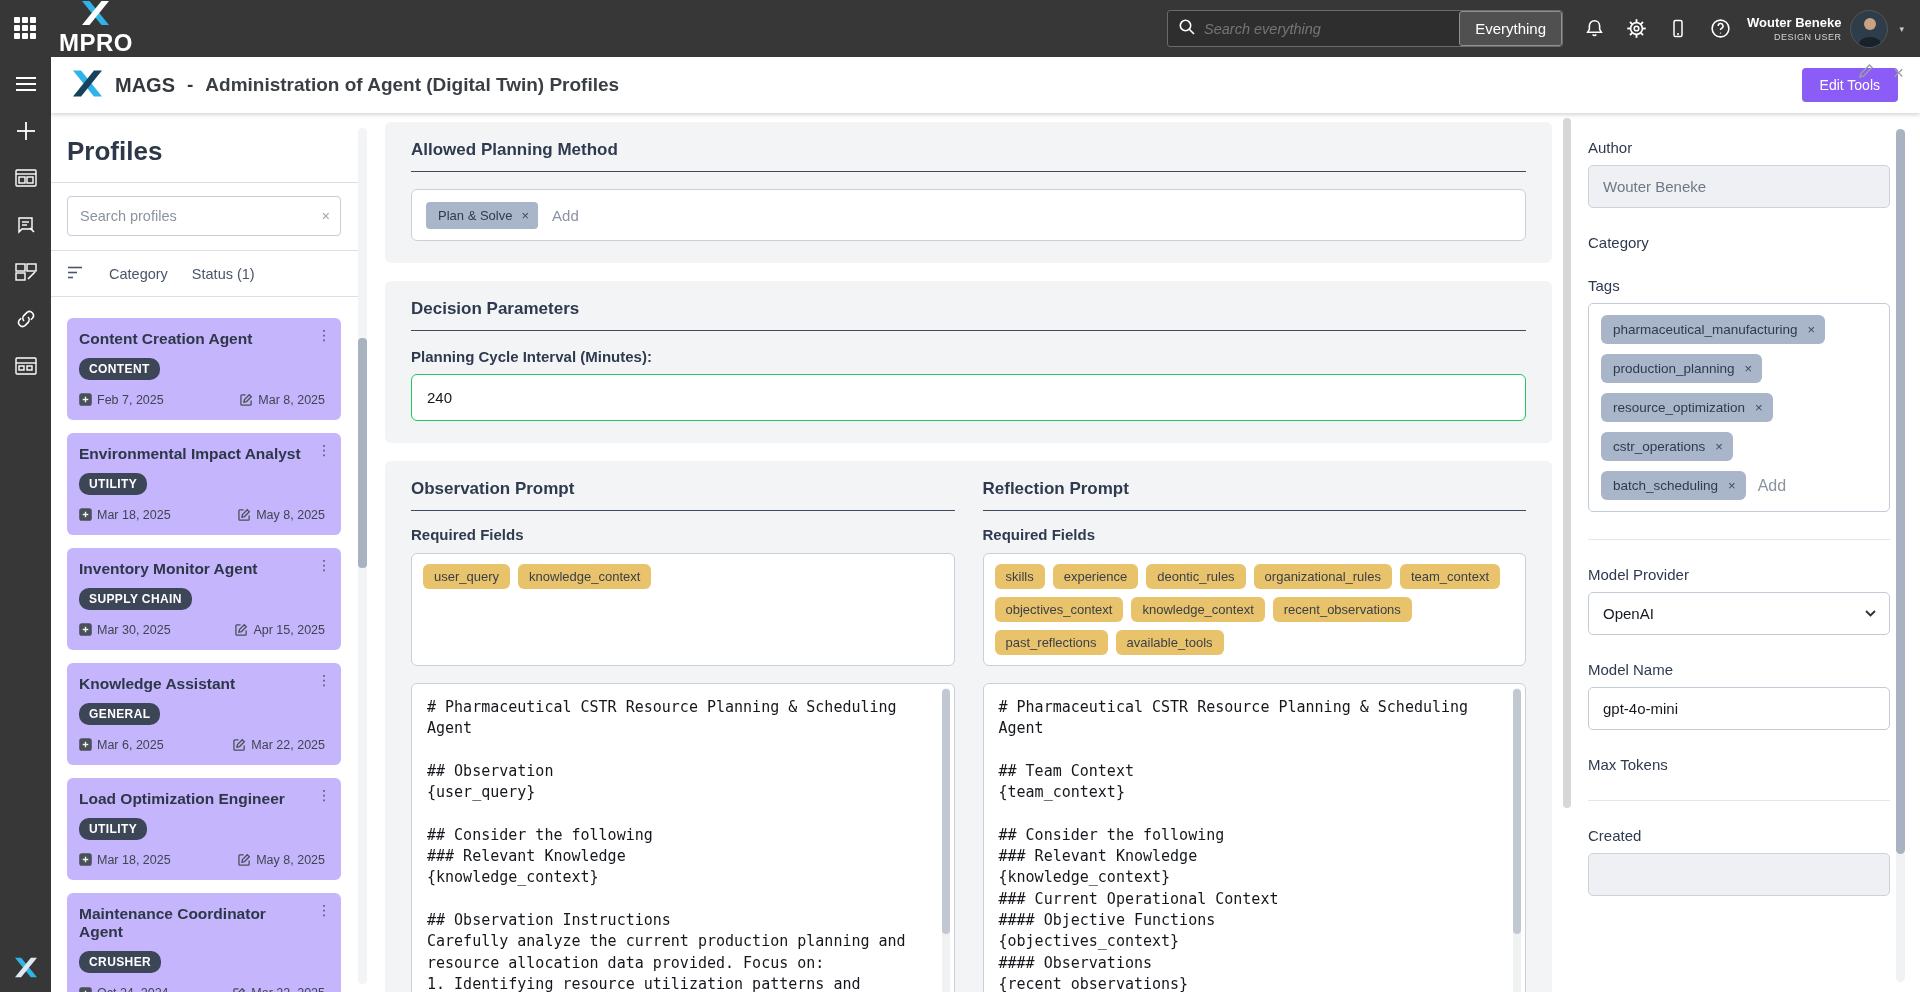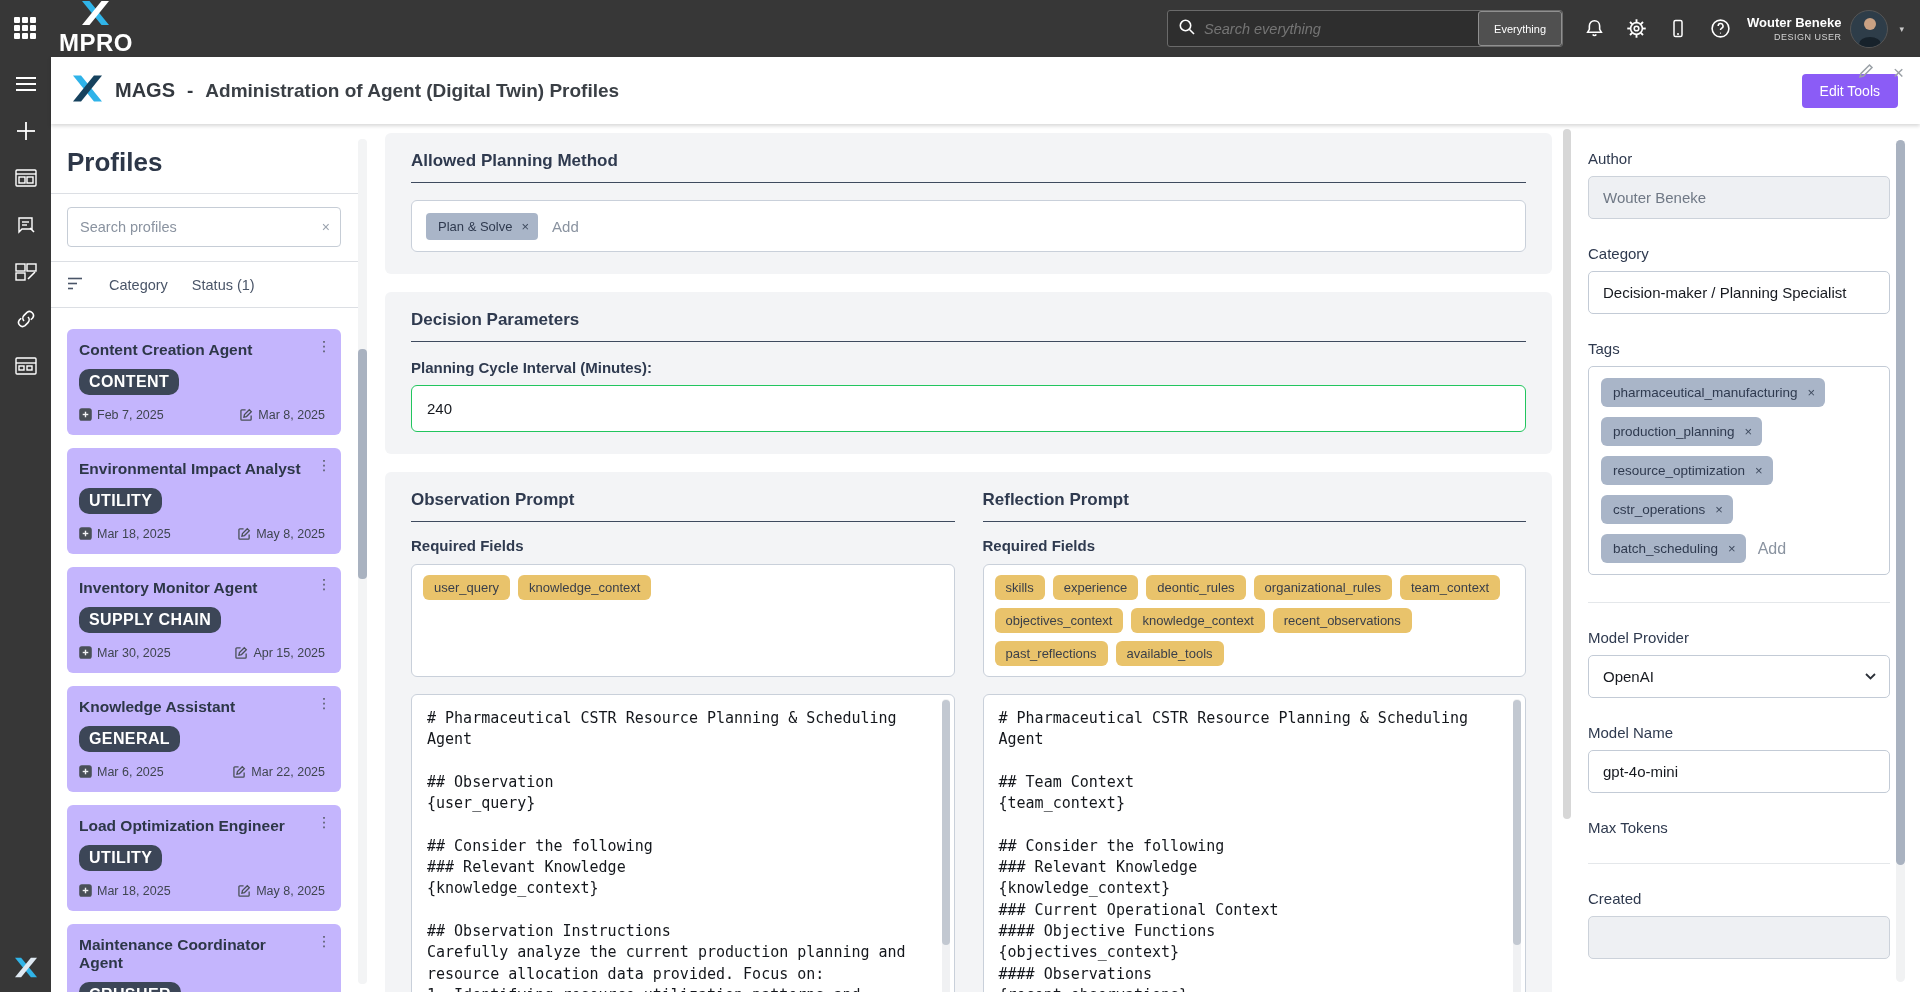--- a/index.html
+++ b/index.html
@@ -10,40 +10,40 @@
   
   .topbar { height:57px; background:#373737; display:flex; align-items:center; padding:0 16px 0 14px; flex-shrink:0; }
   .apps-icon { width:24px; height:24px; display:grid; grid-template-columns:repeat(3,6px); grid-template-rows:repeat(3,6px); gap:2px; cursor:pointer; }
   .apps-icon i { background:#fff; border-radius:1px; }
   .brand { display:flex; align-items:center; margin-left:20px;flex-direction:column; }
   .brand-text { font-size:24px; font-weight:bold; color:#fff; letter-spacing:.5px; margin-left:1px; }
   .tb-spacer { flex:1; }
   .search { width:396px; height:37px; background:#2e2e2e; border:1px solid #6a6a6a; border-radius:3px; display:flex; align-items:center; padding-left:10px; }
   .search svg { flex-shrink:0; }
   .search input { flex:1; min-width:0; background:transparent; border:0; outline:none; color:#e2e2e2; font-size:14.5px; font-style:italic; padding:0 8px; font-family:"Liberation Sans",sans-serif; }
-  .scope-btn { height:35px; background:#505050; border:1px solid #909090; border-radius:3px; color:#fff; font-size:11px; padding:0 15px; cursor:pointer; font-family:"Liberation Sans",sans-serif; }
+  .scope-btn { height:35px; background:#505050; border:1px solid #909090; border-radius:3px; color:#fff; font-size:15px; padding:0 15px; cursor:pointer; font-family:"Liberation Sans",sans-serif; }
   .tb-icons { display:flex; align-items:center; gap:8px; margin-left:14px; }
   .tb-icon { width:34px; height:34px; display:flex; align-items:center; justify-content:center; cursor:pointer; }
   .user { display:flex; align-items:center; gap:9px; margin-left:10px; cursor:pointer; }
   .user-names { text-align:right; }
   .user-name { font-size:13px; font-weight:bold; color:#fff; }
   .user-role { font-size:9px; color:#d3d3d3; letter-spacing:.5px; margin-top:2px; }
   .avatar { width:38px; height:38px; border-radius:50%; background:#2e3d49; position:relative; overflow:hidden; border:1px solid #555; }
   .avatar::before { content:""; position:absolute; top:7px; left:13px; width:12px; height:12px; border-radius:50%; background:#c9a183; }
   .avatar::after { content:""; position:absolute; bottom:-4px; left:8px; width:22px; height:14px; border-radius:50% 50% 0 0; background:#17222b; }
   .caret { color:#c9c9c9; font-size:9px; margin-left:2px; }
 
   
   .body-row { flex:1; display:flex; min-height:0; }
   .sidebar { width:51px; background:#373737; display:flex; flex-direction:column; align-items:center; padding:16px 0 14px; gap:25px; flex-shrink:0; }
   .sb-icon { width:22px; height:22px; display:flex; align-items:center; justify-content:center; cursor:pointer; }
   .sb-bottom { margin-top:auto; }
 
   .page { flex:1; display:flex; flex-direction:column; min-width:0; }
-  .page-header { height:67px; background:#fff; display:flex; align-items:center; padding:0 22px; box-shadow:0 2px 4px rgba(0,0,0,.16); position:relative; z-index:3; flex-shrink:0; }
+  .page-header { height:56px; background:#fff; display:flex; align-items:center; padding:0 22px; box-shadow:0 2px 4px rgba(0,0,0,.16); position:relative; z-index:3; flex-shrink:0; }
   .mags-name { font-size:20px; font-weight:bold; color:#33383f; margin-left:13px; }
   .hdr-sep { font-size:19px; font-weight:bold; color:#33383f; margin:0 12px; }
   .page-title { font-size:19px; font-weight:bold; color:#3a3f45; }
   .edit-tools { margin-left:auto; background:#8b5cf6; color:#fff; border:0; border-radius:4px; font-size:14px; padding:9px 18px; cursor:pointer; font-family:"Liberation Sans",sans-serif; }
   .pencil-float { position:absolute; top:6px; right:46px; cursor:pointer; }
   .close-float { position:absolute; top:6px; right:16px; color:#9aa0a6; font-size:19px; line-height:1; cursor:pointer; }
 
   .page-body { flex:1; display:flex; background:#fff; position:relative; overflow:hidden; min-height:0; }
 
   
@@ -55,21 +55,21 @@
   .psearch input { flex:1; min-width:0; border:0; outline:none; font-size:14.5px; color:#333; font-family:"Liberation Sans",sans-serif; }
   .psearch input::placeholder { color:#8a93a0; }
   .pclear { color:#9aa2ad; font-size:14px; cursor:pointer; }
   .filters { height:45px; display:flex; align-items:center; gap:24px; color:#4a5568; font-size:14.5px; }
   .filters .f-item { cursor:pointer; }
   .cards { margin-top:21px; }
   .agent-card { background:#c4b5fd; border-radius:6px; padding:12px 12px 13px; margin-bottom:13px; width:274px; position:relative; cursor:pointer; }
   .agent-name { font-size:15.5px; font-weight:bold; color:#2d3748; line-height:1.22; padding-right:20px; }
   .kebab { position:absolute; top:9px; right:9px; color:#4a5058; font-size:14px; width:16px; text-align:center; cursor:pointer; }
   .kebab::after { content:"\22EE"; }
-  .badge { display:inline-block; background:#3c4657; color:#fff; font-size:16px; font-weight:bold; letter-spacing:.4px; padding:4px 10px; border-radius:10px; margin-top:9px; min-width:24px; min-height:18px; }
+  .badge { display:inline-block; background:#3c4657; color:#fff; font-size:12px; font-weight:bold; letter-spacing:.4px; padding:4px 10px; border-radius:10px; margin-top:9px; min-width:24px; min-height:18px; }
   .dates { display:flex; justify-content:space-between; margin-top:13px; font-size:12.5px; color:#3f4550; padding-right:4px; }
   .date { display:flex; align-items:center; gap:5px; }
   .pscroll-track { position:absolute; right:0; top:15px; bottom:8px; width:9px; background:#f3f4f5; border-radius:4px; }
   .pscroll-thumb { position:absolute; right:0; top:225px; width:9px; height:230px; background:#a9b2c0; border-radius:4px; cursor:grab; }
 
   
   .main { flex:1; min-width:0; padding:9px 28px 0 18px; position:relative; overflow:hidden; }
   .section { background:#f3f4f6; border-radius:6px; padding:18px 26px 22px; margin-bottom:18px; }
   .section-title { font-size:17px; font-weight:bold; color:#2f3a4f; padding-bottom:11px; border-bottom:1px solid #3e4a5e; }
   .pm-input { margin-top:17px; background:#fff; border:1px solid #c9d0da; border-radius:6px; min-height:52px; display:flex; align-items:center; padding:8px 14px; gap:14px; cursor:text; }
@@ -540,21 +540,20 @@
             </div>
           </div>
           <div class="main-scroll-thumb"></div>
         </div>
 
         <div class="details">
           <div class="dlabel">Author</div>
           <input class="dinput disabled" disabled="" value="Wouter Beneke" style="">
 
           <div class="dlabel">Category</div>
-          <input class="dinput" value="Decision-maker / Planning Specialist" style="">
 
           <div class="dlabel">Tags</div>
           <div class="tags-box">
             <span style="display:contents">
               
             
                 <span class="tag-chip">
                   <span>pharmaceutical_manufacturing</span>
                   <span class="chip-x"></span>
                 </span>

